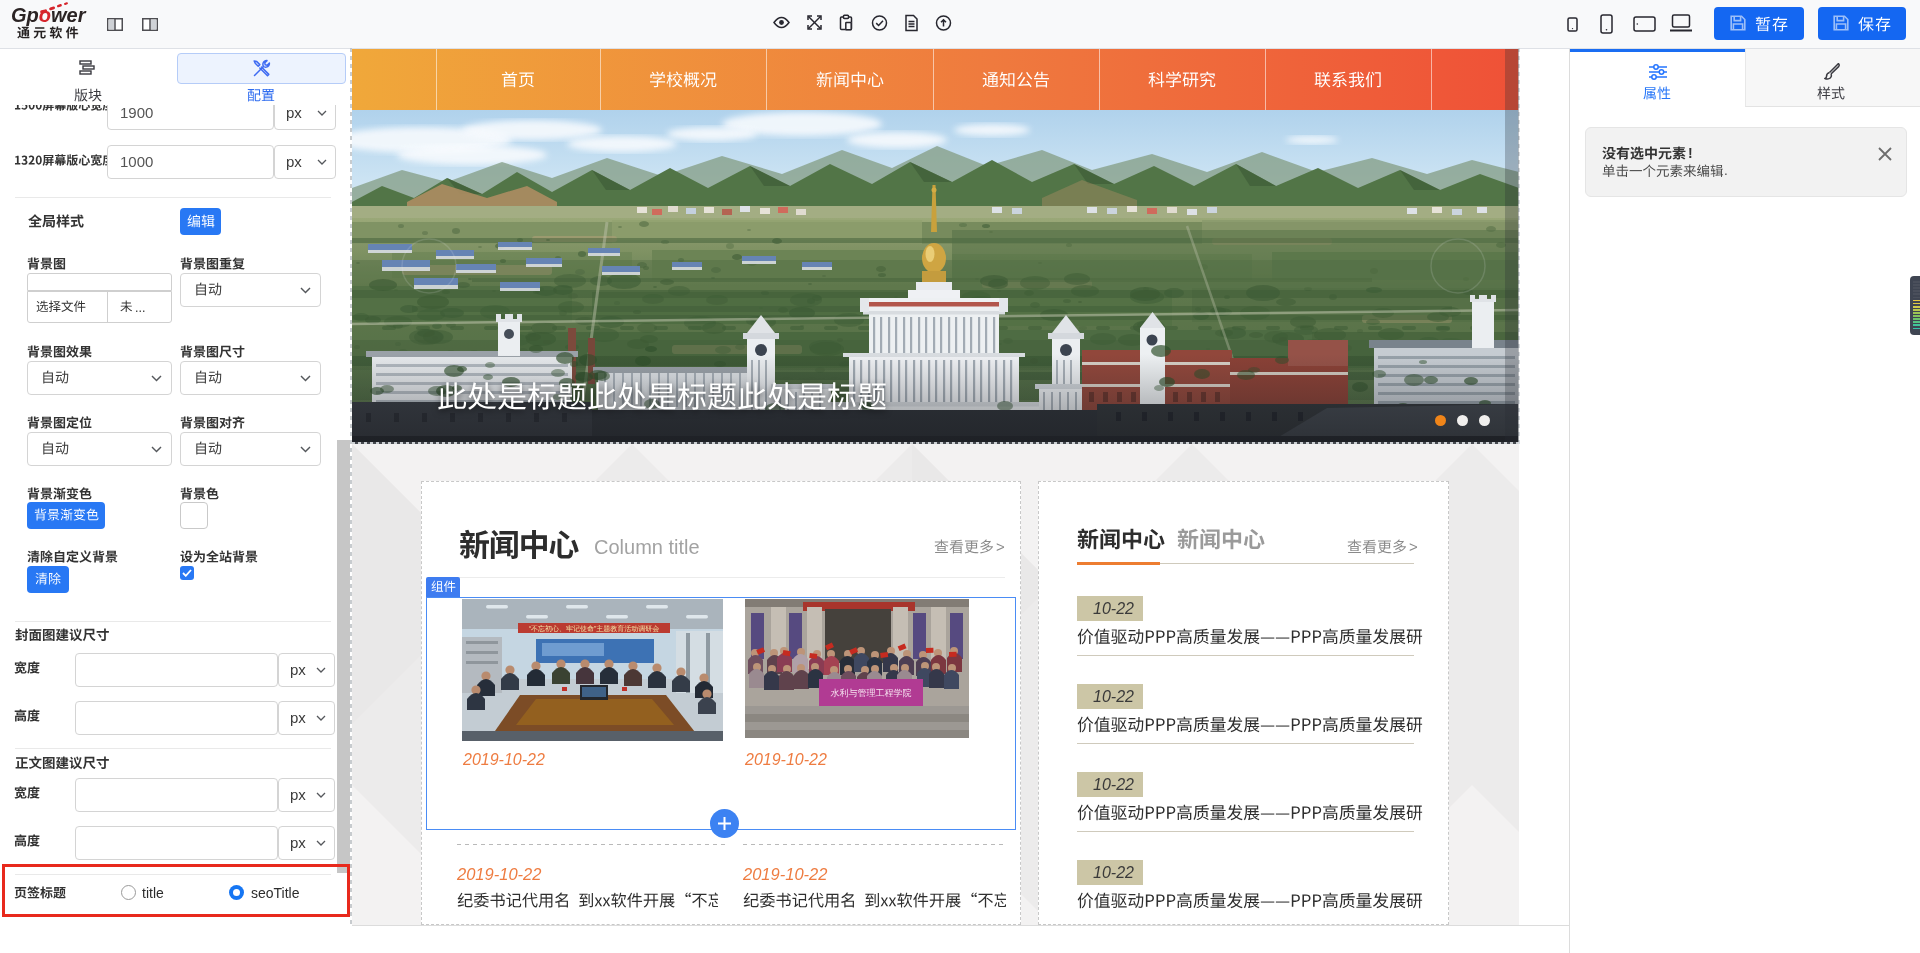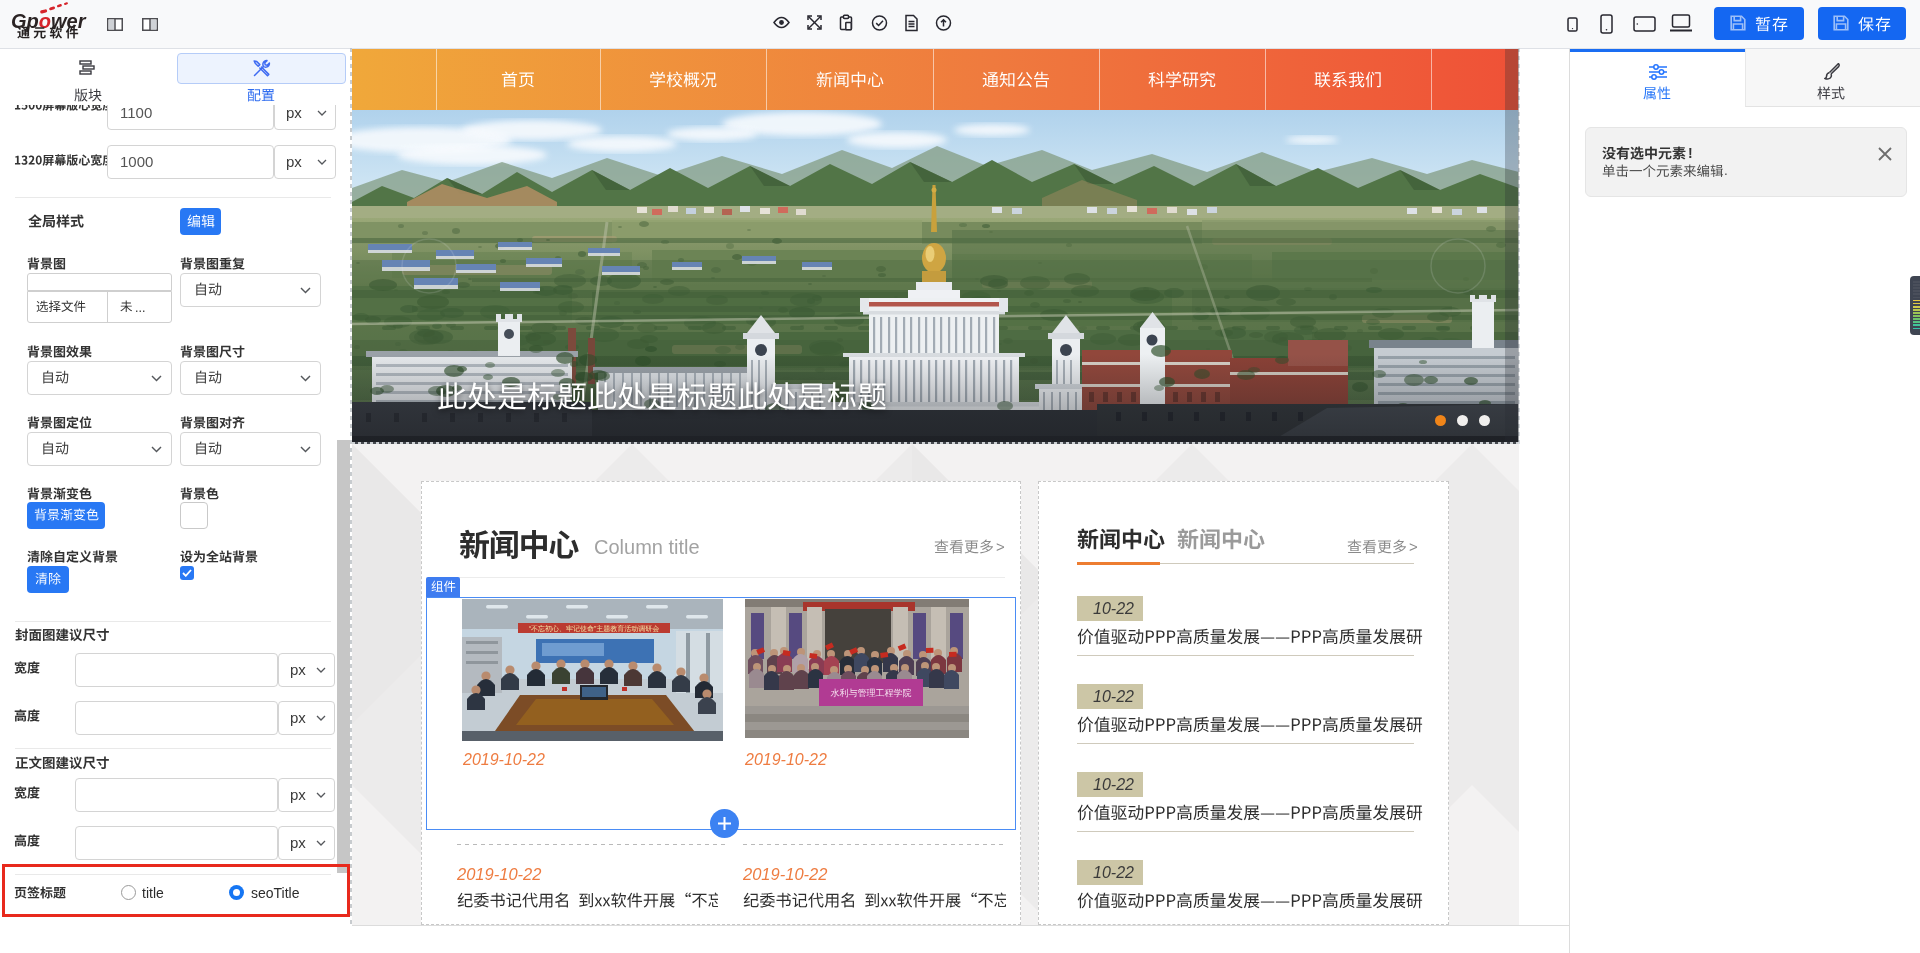--- a/index.html
+++ b/index.html
@@ -150,21 +150,21 @@
       <path id="r95FB" d="M90 265V960H165V265ZM106 89C150 129 201 187 223 226L282 184C258 146 205 92 160 52ZM354 90V158H838V864C838 879 833 883 818 884C804 884 756 884 706 883C716 902 726 934 730 954C799 954 847 953 875 940C902 928 912 906 912 864V90ZM610 334V417H378V334ZM210 725 218 789 610 761V874H679V756L782 748V688L679 695V334H751V274H237V334H310V719ZM610 473V558H378V473ZM610 614V700L378 715V614Z"></path>
       <path id="r9664" d="M474 659C440 731 389 806 336 858C353 868 382 888 394 899C445 844 502 758 541 678ZM764 680C817 744 879 833 907 890L967 855C938 799 877 714 820 651ZM78 80V957H145V148H274C250 215 219 304 189 375C266 454 285 522 285 577C285 609 279 636 262 647C254 654 243 656 229 657C213 658 191 658 167 655C178 675 184 703 185 722C209 723 236 723 257 721C278 718 297 712 311 701C340 681 352 639 352 584C351 522 333 450 256 367C292 288 331 189 362 106L314 77L303 80ZM371 535V604H634V873C634 886 630 891 614 891C600 892 551 892 495 890C507 910 517 939 521 959C593 959 639 958 668 946C697 935 706 914 706 873V604H954V535H706V413H860V347H465V413H634V535ZM661 33C595 153 470 269 344 334C362 348 383 371 394 388C493 331 590 246 664 150C749 256 835 323 924 379C935 358 957 334 975 319C882 269 789 202 702 96L725 58Z"></path>
       <path id="r9875" d="M464 418V599C464 706 421 825 50 899C66 915 87 944 96 960C485 876 541 737 541 600V418ZM545 770C661 824 812 907 885 963L932 903C854 848 703 769 589 719ZM171 285V752H248V355H760V750H839V285H478C497 250 517 207 535 165H935V95H74V165H449C437 204 419 249 403 285Z"></path>
       <path id="r9898" d="M176 265H380V341H176ZM176 137H380V212H176ZM108 82V396H450V82ZM695 350C688 609 668 737 458 803C471 815 488 838 494 853C722 777 751 632 758 350ZM730 694C793 739 870 805 908 847L954 801C914 760 835 697 774 654ZM124 578C119 723 100 843 33 921C49 929 77 948 88 958C125 910 149 852 164 782C254 915 401 938 614 938H936C940 919 952 889 963 874C905 876 660 876 615 876C495 875 395 869 317 837V694H483V636H317V529H501V470H49V529H252V799C222 775 197 744 178 704C183 666 186 625 188 582ZM540 244V665H603V301H841V661H907V244H719C731 216 744 181 757 147H955V86H499V147H681C672 180 661 216 650 244Z"></path>
       <path id="r9996" d="M243 568H755V670H243ZM243 507V408H755V507ZM243 730H755V836H243ZM228 65C259 98 294 144 313 178H54V248H456C450 278 442 312 433 341H168V960H243V903H755V960H833V341H512L546 248H949V178H696C725 143 757 101 785 60L702 38C681 80 643 138 611 178H345L389 155C370 122 331 72 294 36Z"></path>
       <path id="r9A71" d="M30 731 45 794C120 774 211 749 300 724L293 666C195 691 99 717 30 731ZM939 98H457V919H961V851H528V167H939ZM104 224C98 332 84 481 72 569H342C329 775 313 856 292 878C284 888 273 890 256 890C238 890 192 889 143 884C154 902 162 928 163 947C211 950 258 951 283 949C313 946 332 940 348 919C380 887 394 793 410 538C411 529 412 507 412 507L345 508H333C347 402 362 219 371 83L305 84H68V149H301C293 271 280 414 266 508H144C153 424 162 315 168 228ZM833 226C810 297 783 367 752 435C707 370 660 307 615 250L560 284C612 351 668 428 718 505C669 601 612 687 551 754C568 765 596 789 608 802C662 738 714 659 761 571C809 649 850 722 876 779L936 737C906 672 856 588 797 500C837 418 872 331 902 242Z"></path>
       <path id="r9AD8" d="M286 321H719V412H286ZM211 266V467H797V266ZM441 54 470 144H59V210H937V144H553C542 112 527 70 513 37ZM96 523V959H168V586H830V881C830 892 825 896 813 896C801 896 754 897 711 895C720 911 731 934 735 952C799 952 842 952 869 943C896 933 905 917 905 880V523ZM281 645V901H352V851H706V645ZM352 701H638V795H352Z"></path>
     </defs>
   </svg>
 <div style="position:absolute;left:0px;top:0px;width:1920px;height:49px;background:#f8f9fa;border-bottom:1px solid #dee1e6;"></div>
-<div style="position:absolute;left:11px;top:10px;font:italic 700 20px 'Liberation Sans',sans-serif;color:#2b2424;text-align:right;">Gp<span style="color:#d6252c">o</span>wer</div>
+<div style="position:absolute;left:11px;top:4px;font:italic 700 20px 'Liberation Sans',sans-serif;color:#2b2424;text-align:right;">Gp<span style="color:#d6252c">o</span>wer</div>
 <svg style="position:absolute;left:40px;top:2px" width="30" height="12" viewBox="0 0 30 12">
     <g fill="#d6252c">
       <rect x="0" y="8" width="7" height="3.2" rx="1.6" transform="rotate(-14 3 9)"></rect>
       <rect x="9" y="5" width="6" height="2.8" rx="1.4" transform="rotate(-16 12 6)"></rect>
       <rect x="17" y="2.6" width="5" height="2.4" rx="1.2" transform="rotate(-18 19 4)"></rect>
       <rect x="24" y="0.6" width="4" height="2" rx="1" transform="rotate(-20 26 1.6)"></rect>
     </g>
   </svg>
 <svg style="position:absolute;left:17px;top:26px;" width="61.6" height="13" viewBox="0 0 4738 1000" fill="#262222">
     <use href="#b901A" x="0"></use>
@@ -279,21 +279,21 @@
     <use href="#b0030" x="1180"></use>
     <use href="#b0030" x="1770"></use>
     <use href="#b5C4F" x="2360"></use>
     <use href="#b5E55" x="3360"></use>
     <use href="#b7248" x="4360"></use>
     <use href="#b5FC3" x="5360"></use>
     <use href="#b5BBD" x="6360"></use>
     <use href="#b5EA6" x="7360"></use>
   </svg>
 <div style="position:absolute;left:107px;top:96px;width:167px;height:34px;background:#fff;border:1px solid #d4d4d4;border-radius:4px;"></div>
-<div style="position:absolute;left:120px;top:104px;font:15px 'Liberation Sans',sans-serif;color:#555;">1100</div>
+<div style="position:absolute;left:120px;top:104px;font:15px 'Liberation Sans',sans-serif;color:#555;">1900</div>
 <div style="position:absolute;left:274px;top:96px;width:62px;height:34px;background:#fff;border:1px solid #d4d4d4;border-radius:4px;"></div>
 <div style="position:absolute;left:286px;top:104px;font:15px 'Liberation Sans',sans-serif;color:#3c3c3c;">px</div>
 <svg style="position:absolute;left:317px;top:110px" width="10" height="6" viewBox="0 0 10 6">
     <path d="M1 1 L5 5 L9 1" fill="none" stroke="#55585c" stroke-width="1.3"></path>
   </svg>
 <svg style="position:absolute;left:14px;top:154px;" width="100.3" height="12" viewBox="0 0 8360 1000" fill="#333">
     <use href="#b0031" x="0"></use>
     <use href="#b0033" x="590"></use>
     <use href="#b0032" x="1180"></use>
     <use href="#b0030" x="1770"></use>

